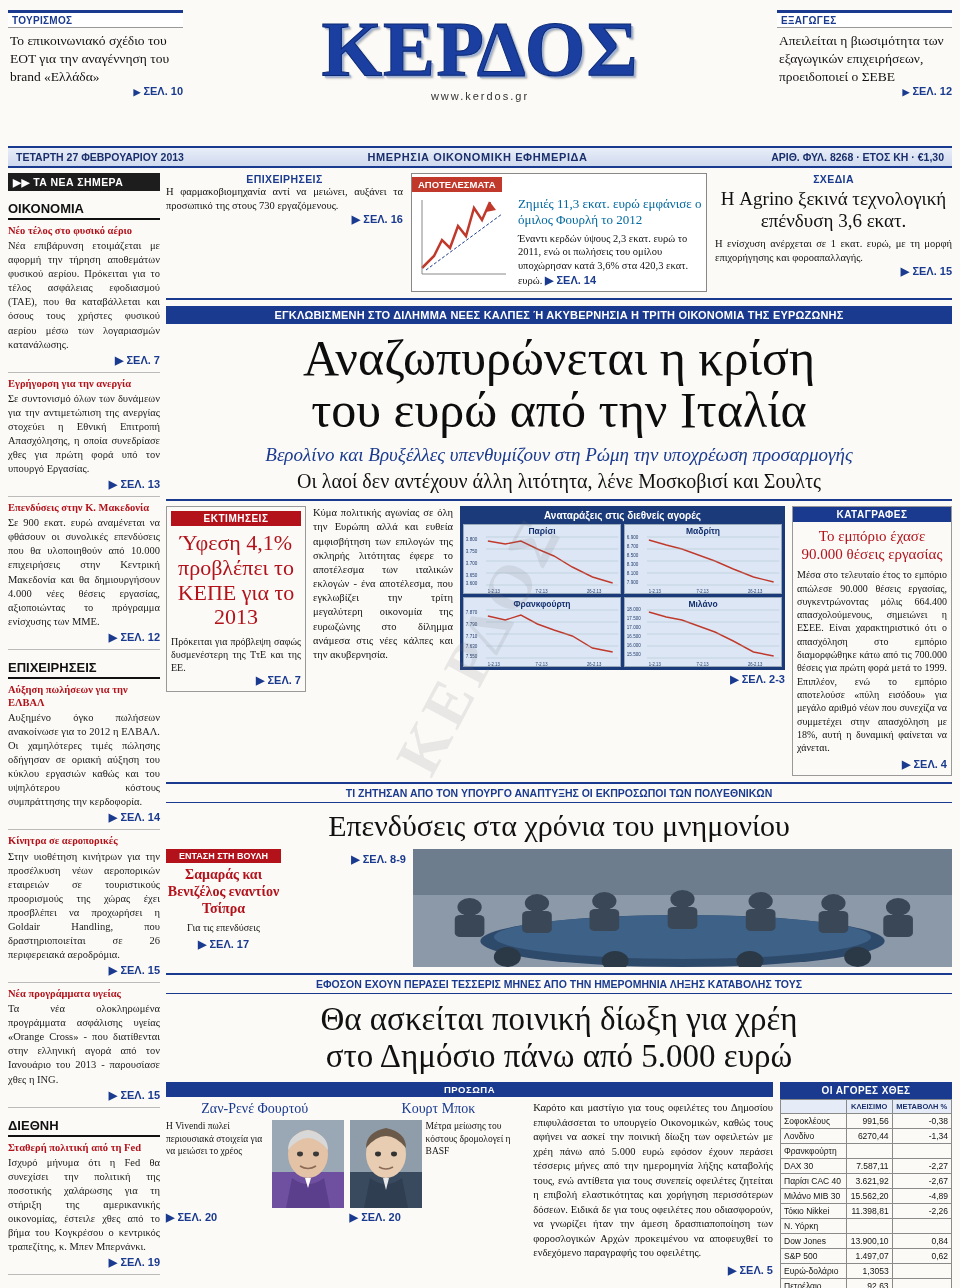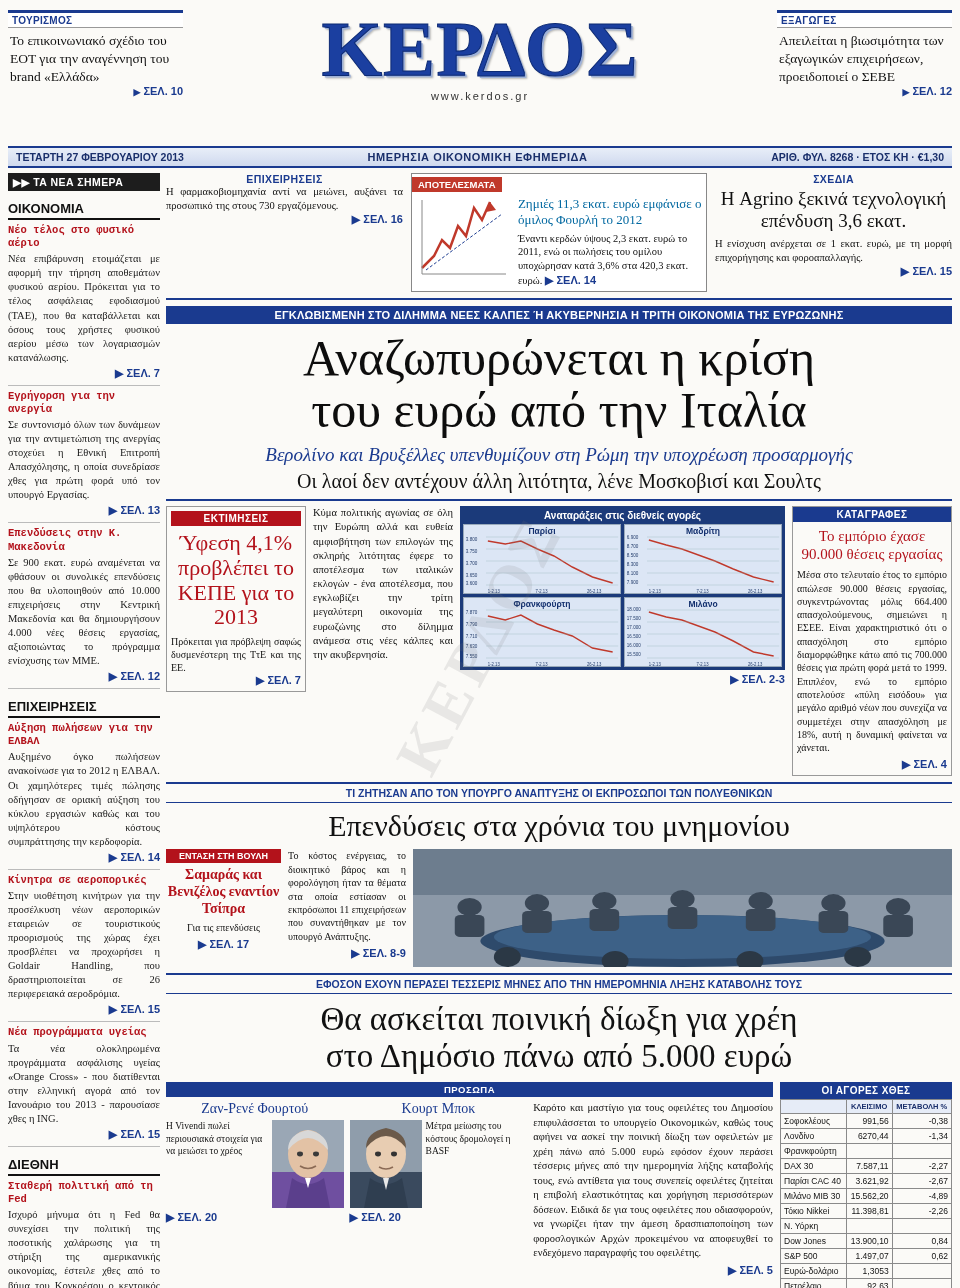--- a/index.html
+++ b/index.html
@@ -64,21 +64,21 @@
   .ln-head {
     background:#1d1d1d; color:#fff; font-family:"Liberation Sans",sans-serif;
     font-weight:bold; font-size:10.5px; padding:3px 5px; letter-spacing:0.4px;
   }
   .sec-title {
     font-family:"Liberation Sans",sans-serif; font-weight:bold; font-size:13px;
     color:#111; border-bottom:2px solid #111; padding:4px 0 2px 0; margin-top:6px;
   }
   .brief { border-bottom:1px solid #bbb; padding:4px 0 5px 0; }
   .brief h4 {
-    margin:0 0 2px 0; font-family:Liberation Mono, monospace;
+    margin:0 0 2px 0; font-family:Liberation Serif, serif;
     font-size:10.5px; font-weight:bold; color:#b3121b; line-height:1.25;
   }
   .brief p { margin:0; font-size:10.5px; line-height:1.34; text-align:justify; color:#1a1a1a; }
   .brief .sel { display:block; text-align:right; margin-top:2px; }
 
   
   .teasers { display:flex; gap:8px; border-bottom:2px solid #1a3a8f; padding-bottom:6px; }
   .teaser { flex:1; }
   .t-label {
     font-family:"Liberation Sans",sans-serif; font-weight:bold;
@@ -492,21 +492,20 @@
       <div class="h2-main">Επενδύσεις στα χρόνια του μνημονίου</div>
 
       <div class="mid-row">
         <div class="mid-a">
           <div class="lbl">ΕΝΤΑΣΗ ΣΤΗ ΒΟΥΛΗ</div>
           <h3>Σαμαράς και Βενιζέλος εναντίον Τσίπρα</h3>
           <p>Για τις επενδύσεις</p>
           <div class="sel" style="text-align:center;margin-top:4px;">▶ <span>ΣΕΛ. 17</span></div>
         </div>
         <div class="mid-b">
-          <p>Το κόστος ενέργειας, το διοικητικό βάρος και η φορολόγηση ήταν τα θέματα στα οποία εστίασαν οι εκπρόσωποι 11 επιχειρήσεων που συναντήθηκαν με τον υπουργό Ανάπτυξης.</p>
           <div class="sel right-al" style="margin-top:4px;">▶ <span>ΣΕΛ. 8-9</span></div>
         </div>
         <div class="mid-c">
           <div class="photo" style="height:118px;">
             <svg width="100%" height="118" viewBox="0 0 400 118" preserveAspectRatio="none">
               <rect width="400" height="118" fill="#7f8c9b"></rect>
               <rect y="0" width="400" height="46" fill="#6d7d8e"></rect>
               <rect y="46" width="400" height="72" fill="#8c99a8"></rect>
               <ellipse cx="200" cy="92" rx="150" ry="26" fill="#2e4a6b"></ellipse>
               <ellipse cx="200" cy="88" rx="140" ry="22" fill="#3d6187"></ellipse>

